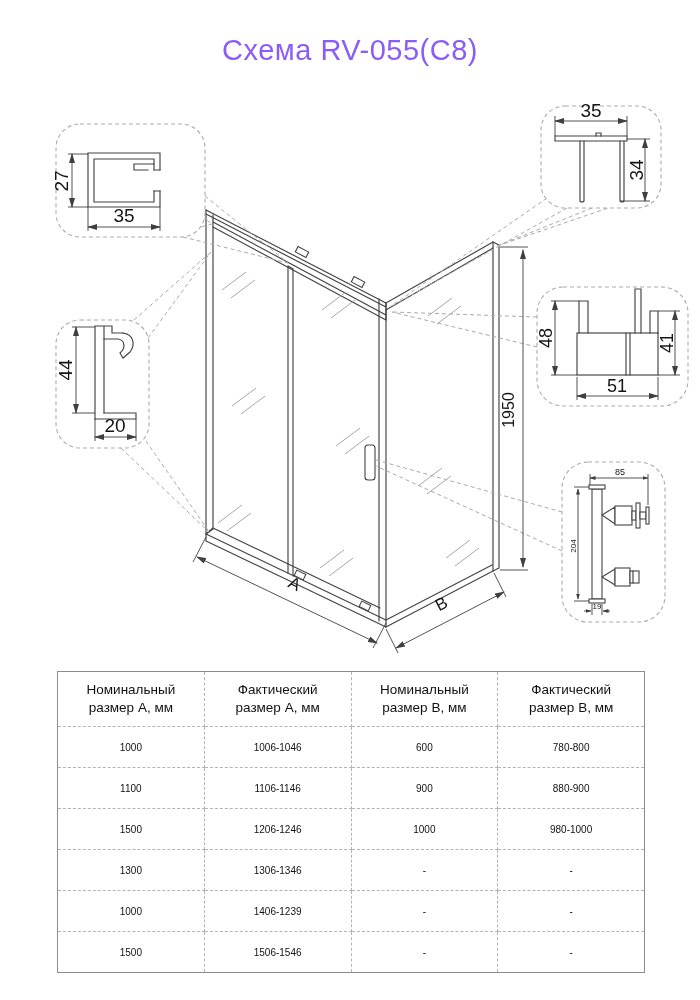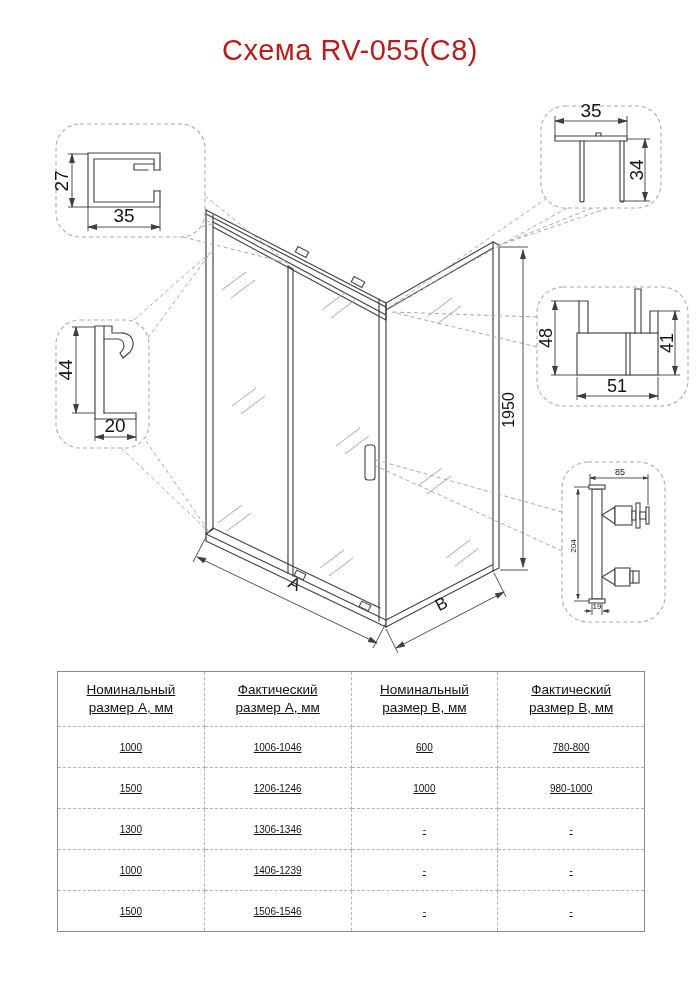--- a/index.html
+++ b/index.html
@@ -1,38 +1,38 @@
 <!DOCTYPE html>
 <html><head>
 <meta charset="utf-8">
 <style>
   html,body{margin:0;padding:0;background:#fff;}
   #page{position:relative;width:700px;height:1000px;background:#ffffff;overflow:hidden;
         font-family:"Liberation Sans", sans-serif;}
   .title{position:absolute;top:34px;left:0;width:700px;text-align:center;
-         font-size:29px;color:#b91c1c;letter-spacing:0.5px;}
+         font-size:29px;color:#8b5cf6;letter-spacing:0.5px;}
   #drawing{position:absolute;top:0;left:0;}
   
   .ln{stroke:#434343;stroke-width:1.15;fill:none;stroke-linecap:square;}
   .dash{stroke:#aaaaaa;stroke-width:1;fill:none;stroke-dasharray:4 3;}
   .bubble{stroke:#ababab;stroke-width:1.1;fill:#ffffff;stroke-dasharray:4 3;}
   .dim{stroke:#3f3f3f;stroke-width:0.9;fill:none;}
   .wfill{fill:#ffffff;stroke:#434343;stroke-width:1.1;}
   .glass{stroke:#a3a8ad;stroke-width:1;fill:none;}
   .dimtxt{font-family:"Liberation Sans",sans-serif;font-size:19px;fill:#151515;text-anchor:middle;}
   .dimtxt18{font-family:"Liberation Sans",sans-serif;font-size:18px;fill:#151515;text-anchor:middle;}
   .dimtxt17{font-family:"Liberation Sans",sans-serif;font-size:17px;fill:#151515;text-anchor:middle;}
   .dimtxt16{font-family:"Liberation Sans",sans-serif;font-size:16px;fill:#151515;text-anchor:middle;}
   .dimtxt9{font-family:"Liberation Sans",sans-serif;font-size:9px;fill:#151515;text-anchor:middle;}
   .dimtxt8{font-family:"Liberation Sans",sans-serif;font-size:8px;fill:#151515;text-anchor:middle;}
   
   .table-wrap{position:absolute;left:57px;top:671px;width:588px;}
   table{width:100%;border-collapse:collapse;table-layout:fixed;
         border:1.5px solid #8c8c8c;color:#111;}
-  th,td{border:1px dashed #b4b4b4;text-align:center;vertical-align:middle;padding:0;text-decoration:underline;}
+  th,td{border:1px dashed #b4b4b4;text-align:center;vertical-align:middle;padding:0;}
   th{height:54px;font-weight:400;font-size:13.5px;line-height:1.35;}
   td{height:40px;font-size:10px;}
 </style>
 </head>
 <body>
 
 <div id="page">
 
   <div class="title">Схема RV-055(C8)</div>
 
@@ -211,20 +211,26 @@
         </tr>
       </thead>
       <tbody>
         <tr>
           <td>1000</td>
           <td>1006-1046</td>
           <td>600</td>
           <td>780-800</td>
         </tr>
         <tr>
+          <td>1100</td>
+          <td>1106-1146</td>
+          <td>900</td>
+          <td>880-900</td>
+        </tr>
+        <tr>
           <td>1500</td>
           <td>1206-1246</td>
           <td>1000</td>
           <td>980-1000</td>
         </tr>
         <tr>
           <td>1300</td>
           <td>1306-1346</td>
           <td>-</td>
           <td>-</td>

